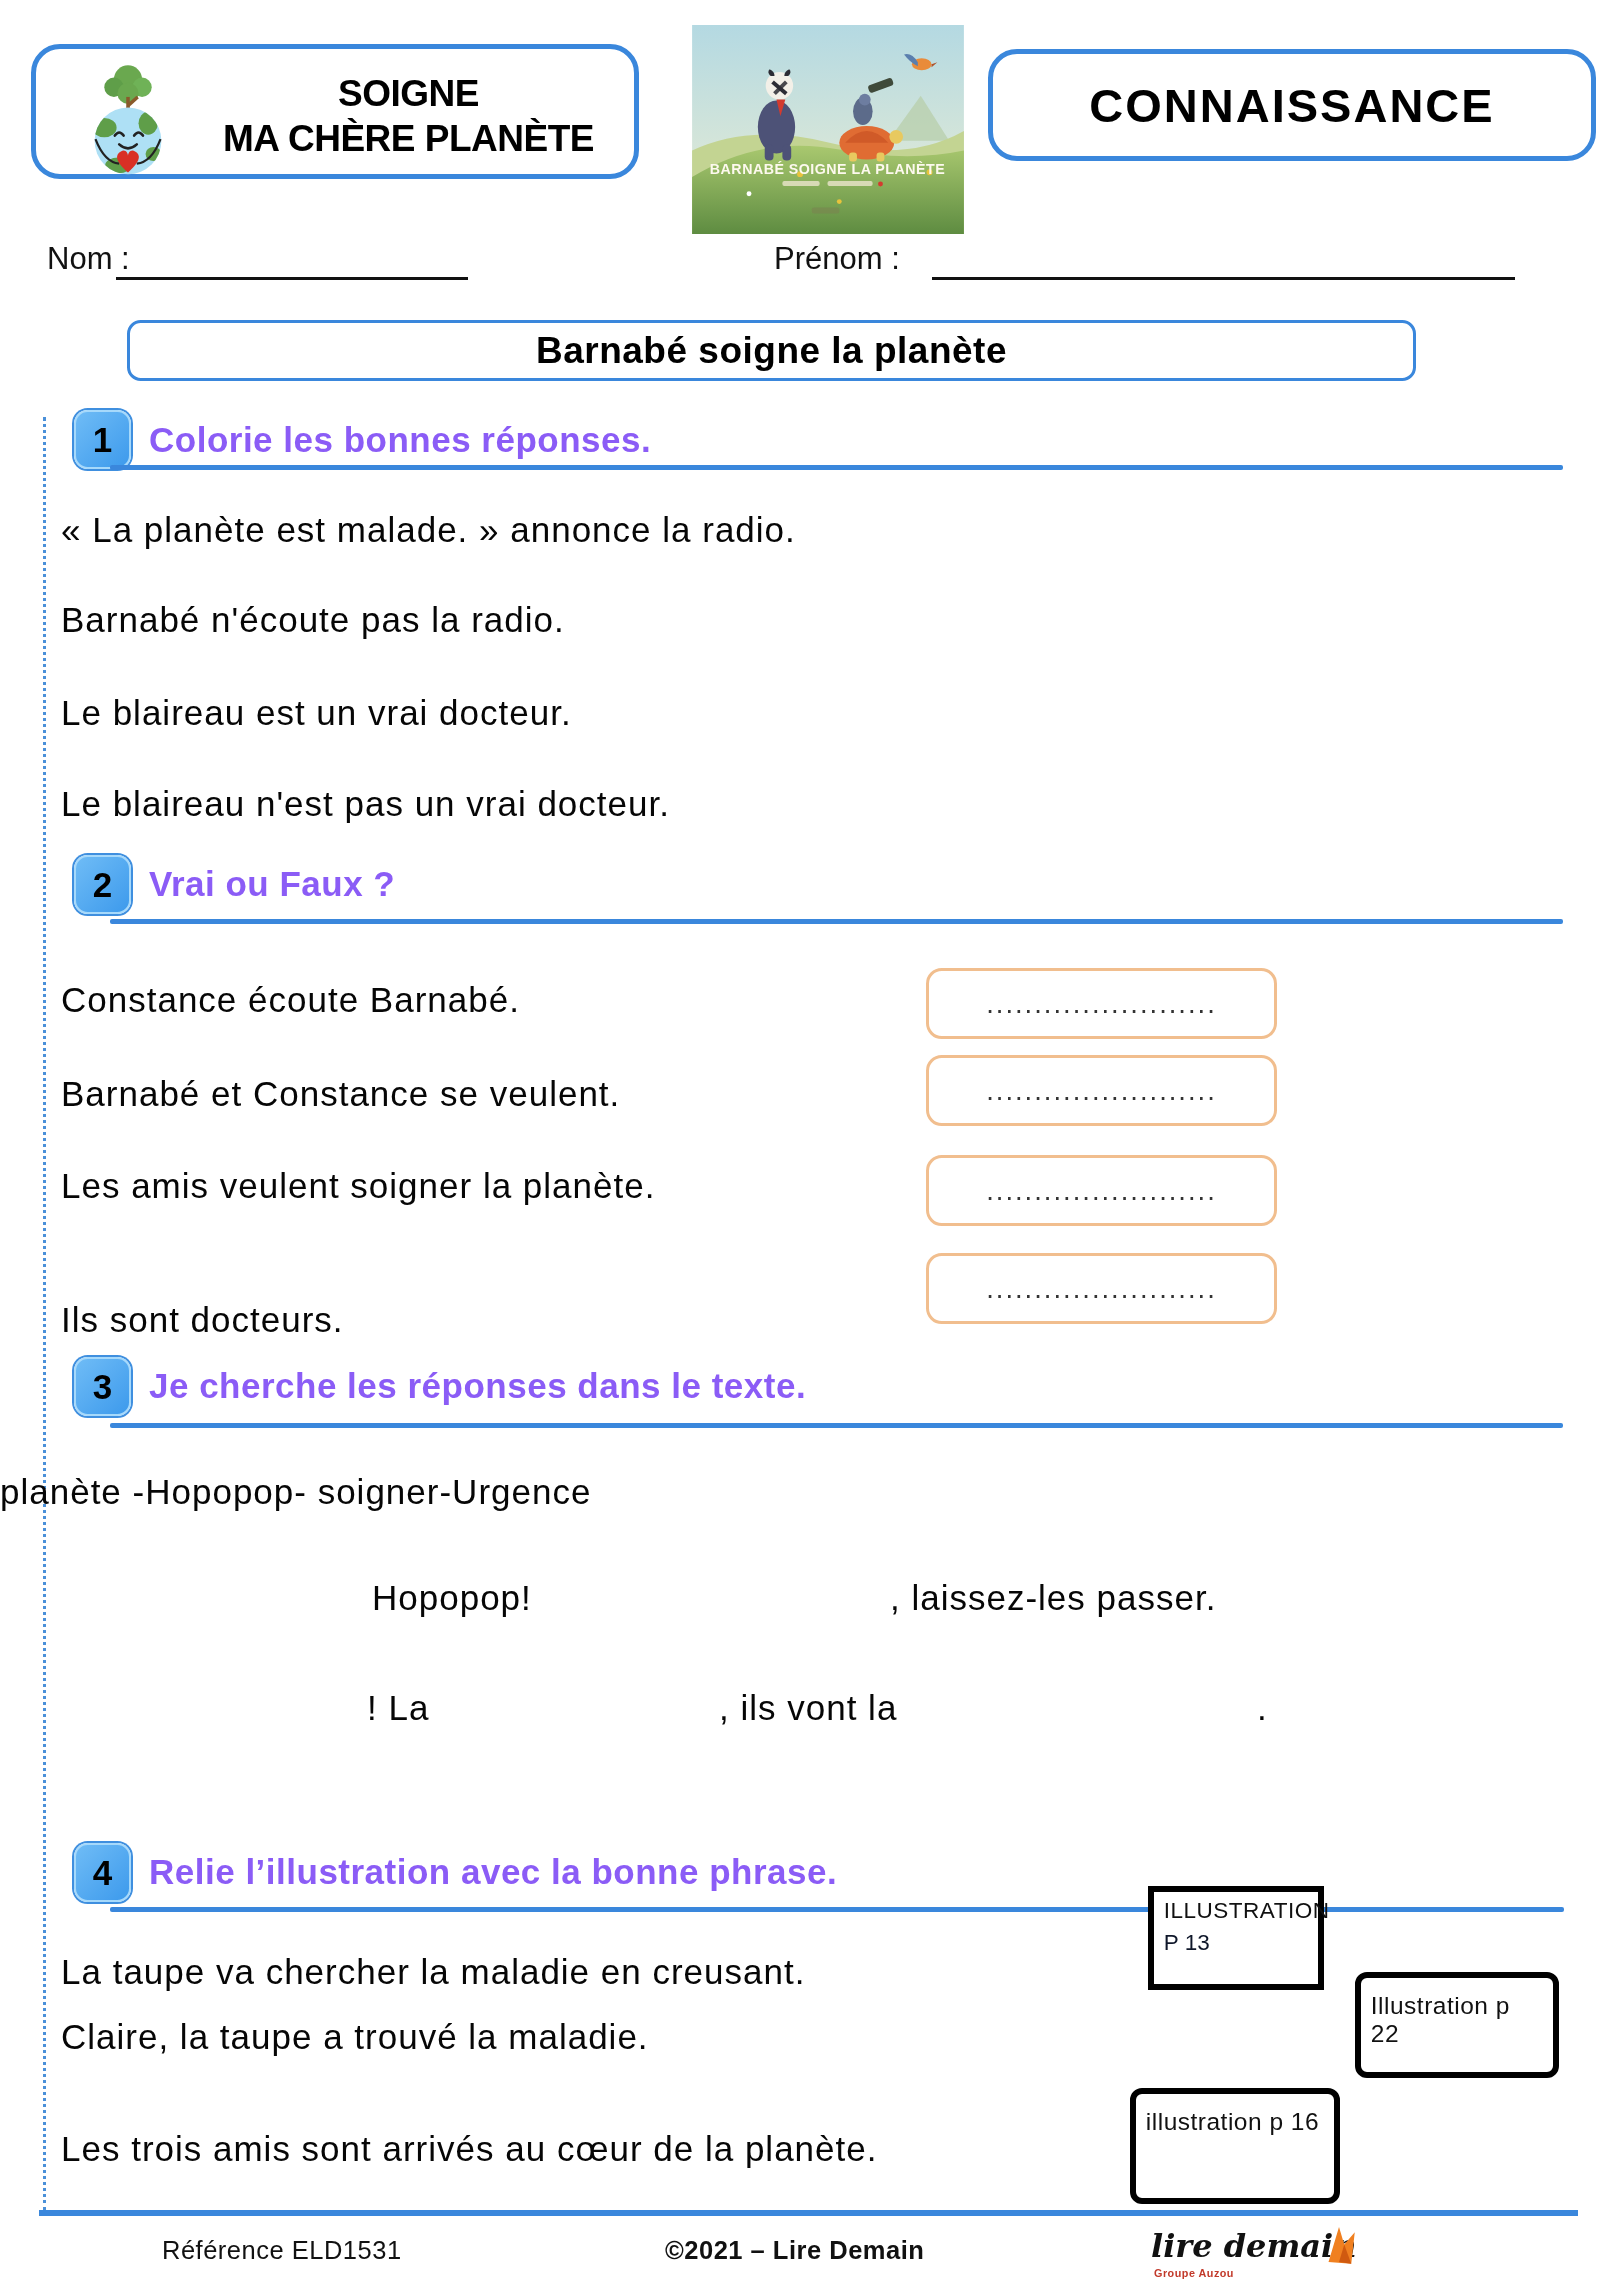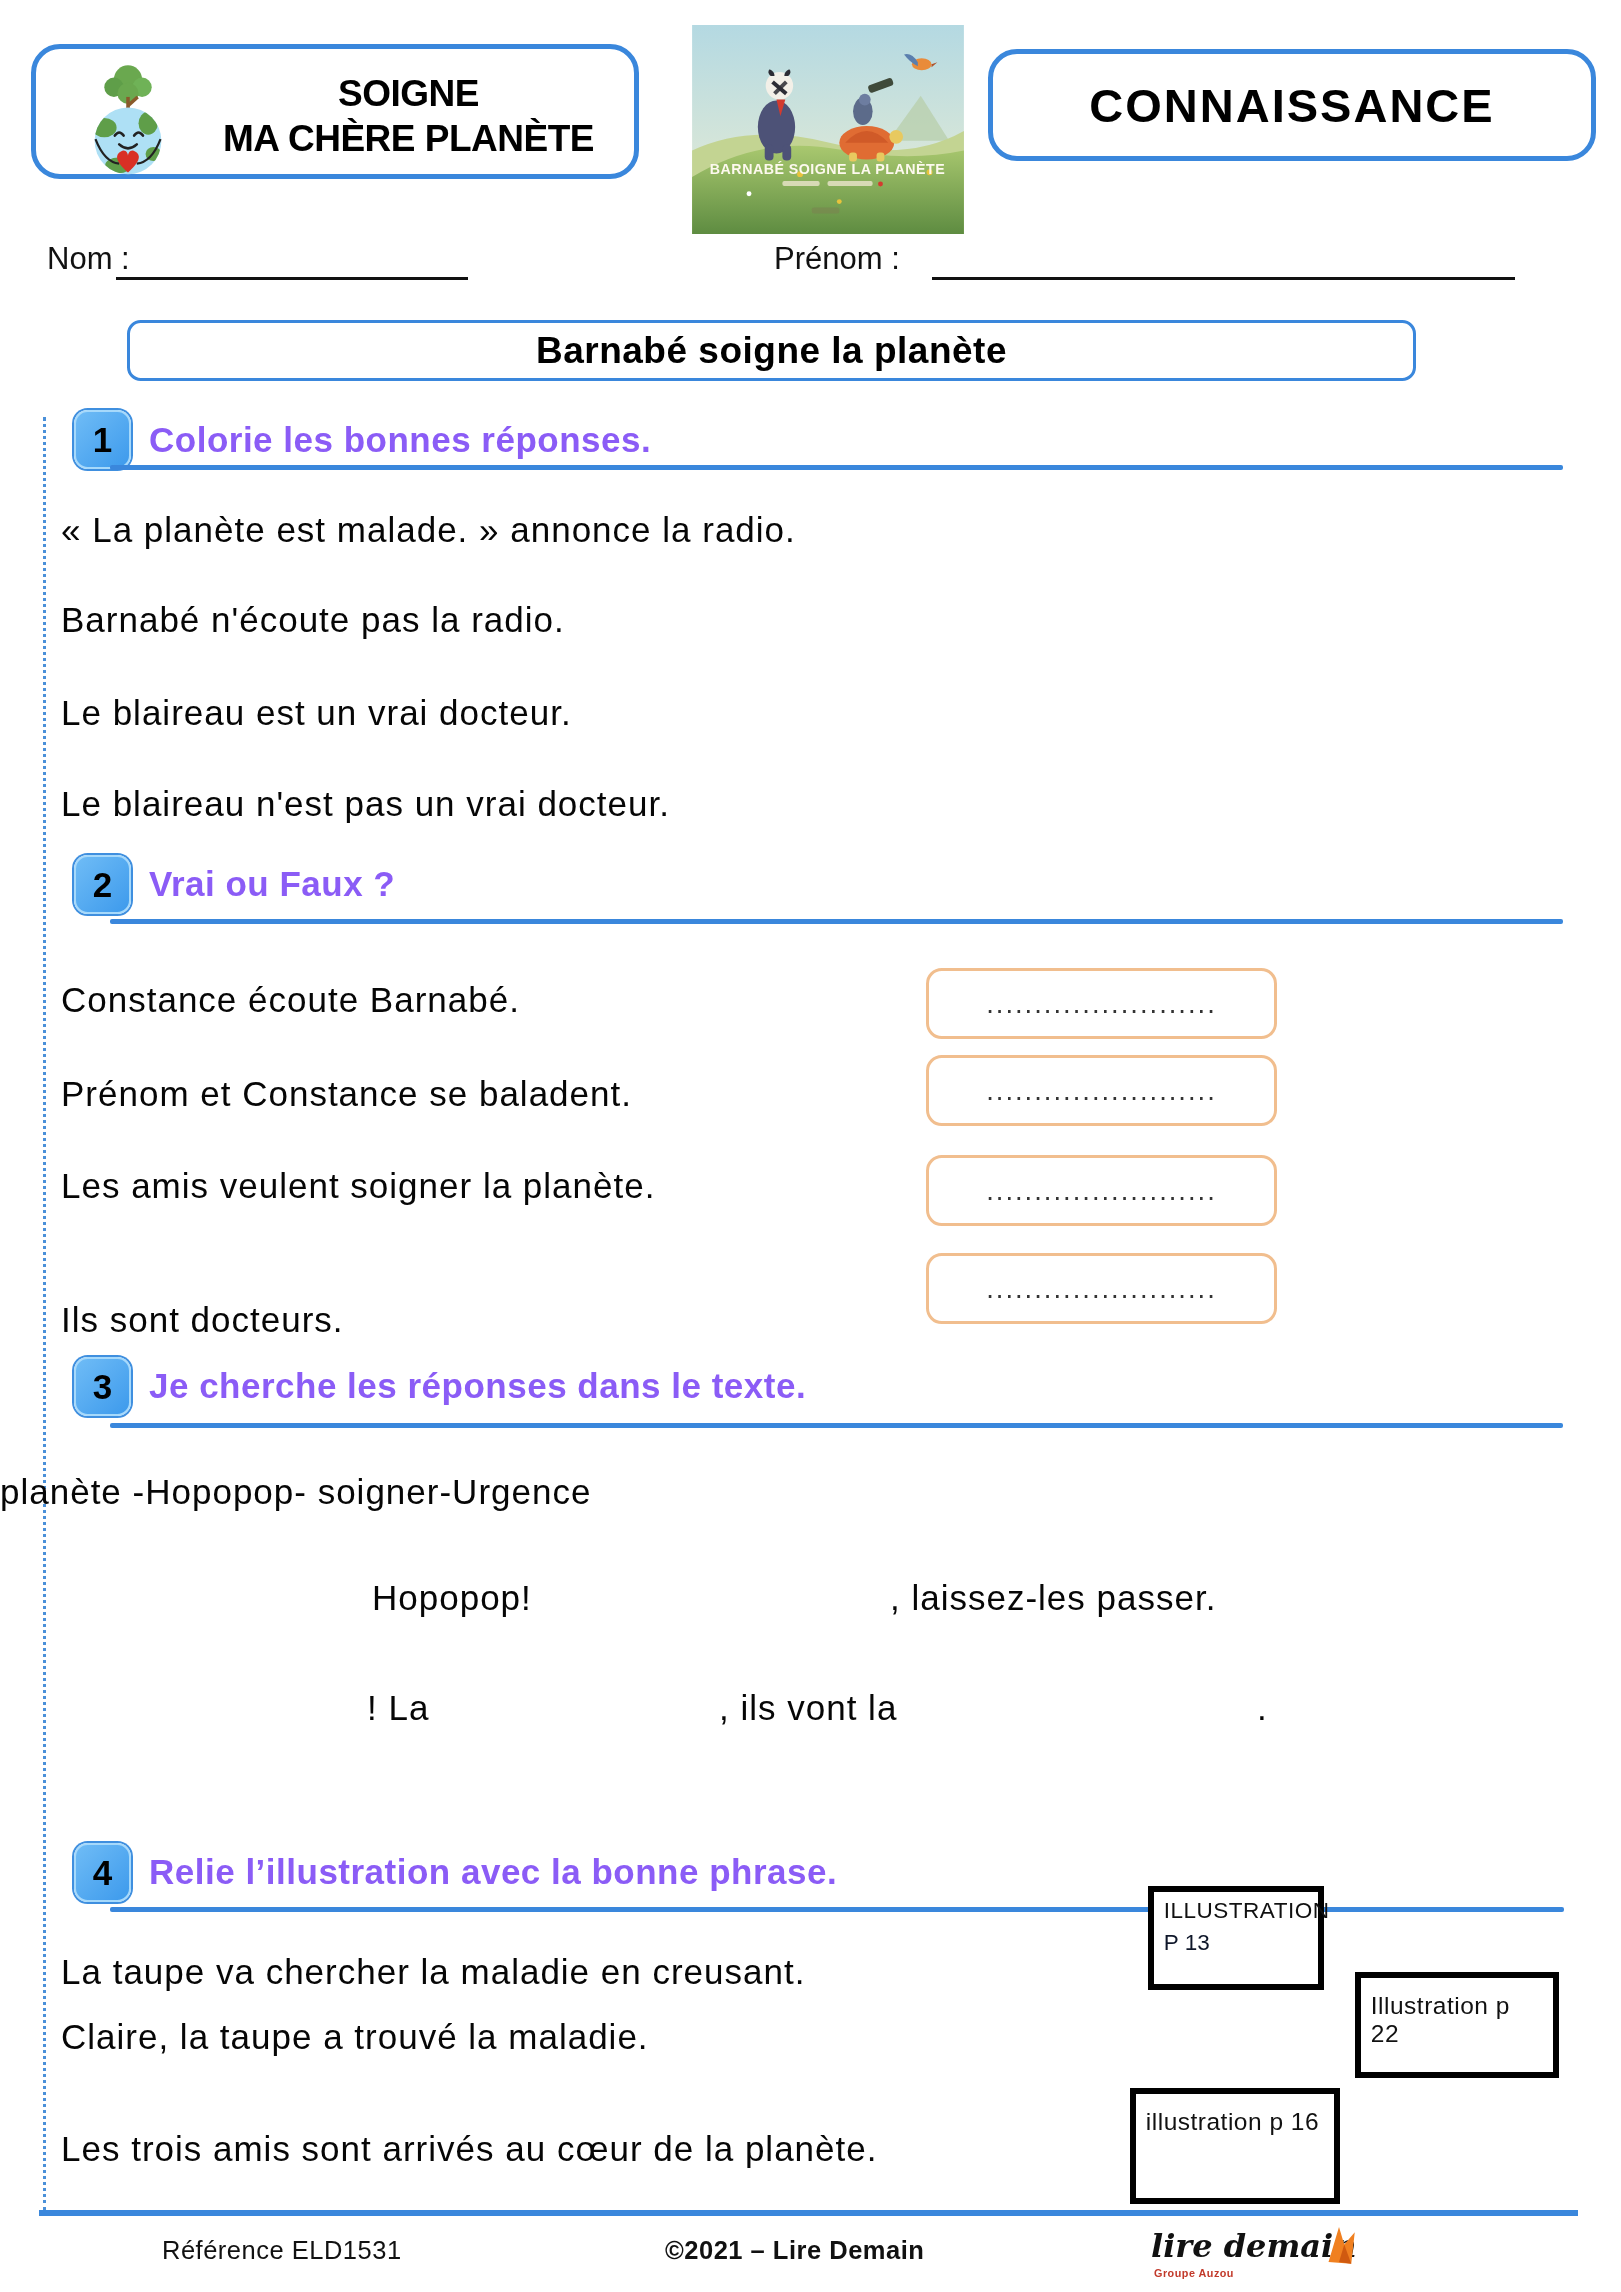--- a/index.html
+++ b/index.html
@@ -27,21 +27,21 @@
   
   .body-line{font-size:35px;color:#060606;letter-spacing:1px;white-space:nowrap;}
   
   .ans-box{width:351px;height:71px;box-sizing:border-box;border:3.9px solid #F1BE8E;border-radius:15.7px;
            background:#fff;display:flex;align-items:center;justify-content:center;}
   .ans-box span{font-size:27.4px;letter-spacing:2px;color:#333;line-height:1;}
   
   .illus-box{box-sizing:border-box;border:6.9px solid #000;background:#fff;padding:5.9px 9.8px;}
   .illus-box .l1{display:block;font-size:22.5px;color:#111;letter-spacing:0.5px;}
   .illus-box .l2{display:block;font-size:22.5px;color:#0f172a;margin-top:5.9px;}
-  .illus-box.lower{padding-top:13.7px;font-size:24.5px;}
+  .illus-box.lower{padding-top:13.7px;font-size:24.5px;border-radius:12px;}
   .illus-box.lower .l1{font-size:24.5px;}
   
   .dotted-margin{border-left:3.9px dotted #4a90d9;width:0;}
   
   .footer-rule{height:5.9px;background:#3A87DC;}
   .footer-text{font-size:25.5px;color:#111;letter-spacing:0.5px;}
   .logo-text{font-size:32px;font-weight:700;font-style:italic;font-family:"DejaVu Serif",serif;color:#111;}
   .logo-sub{font-size:10.8px;color:#c23a2b;font-weight:700;letter-spacing:0.5px;}
 </style>
 </head>
@@ -165,21 +165,21 @@
     <span>2</span>
   </div>
   <span class="abs sec-title" style="left:149px;top:864px;">Vrai ou Faux ?</span>
   <div class="abs sec-rule" style="left:110px;top:919px;width:1453px;"></div>
 
   <span class="abs body-line" style="left:61px;top:980px;">Constance écoute Barnabé.</span>
   <div class="abs ans-box" style="left:926px;top:968px;">
       <span>........................</span>
     </div>
 
-  <span class="abs body-line" style="left:61px;top:1074px;">Prénom et Constance se baladent.</span>
+  <span class="abs body-line" style="left:61px;top:1074px;">Barnabé et Constance se veulent.</span>
   <div class="abs ans-box" style="left:926px;top:1055px;">
       <span>........................</span>
     </div>
 
   <span class="abs body-line" style="left:61px;top:1166px;">Les amis veulent soigner la planète.</span>
   <div class="abs ans-box" style="left:926px;top:1155px;">
       <span>........................</span>
     </div>
 
   <span class="abs body-line" style="left:61px;top:1300px;">Ils sont docteurs.</span>

